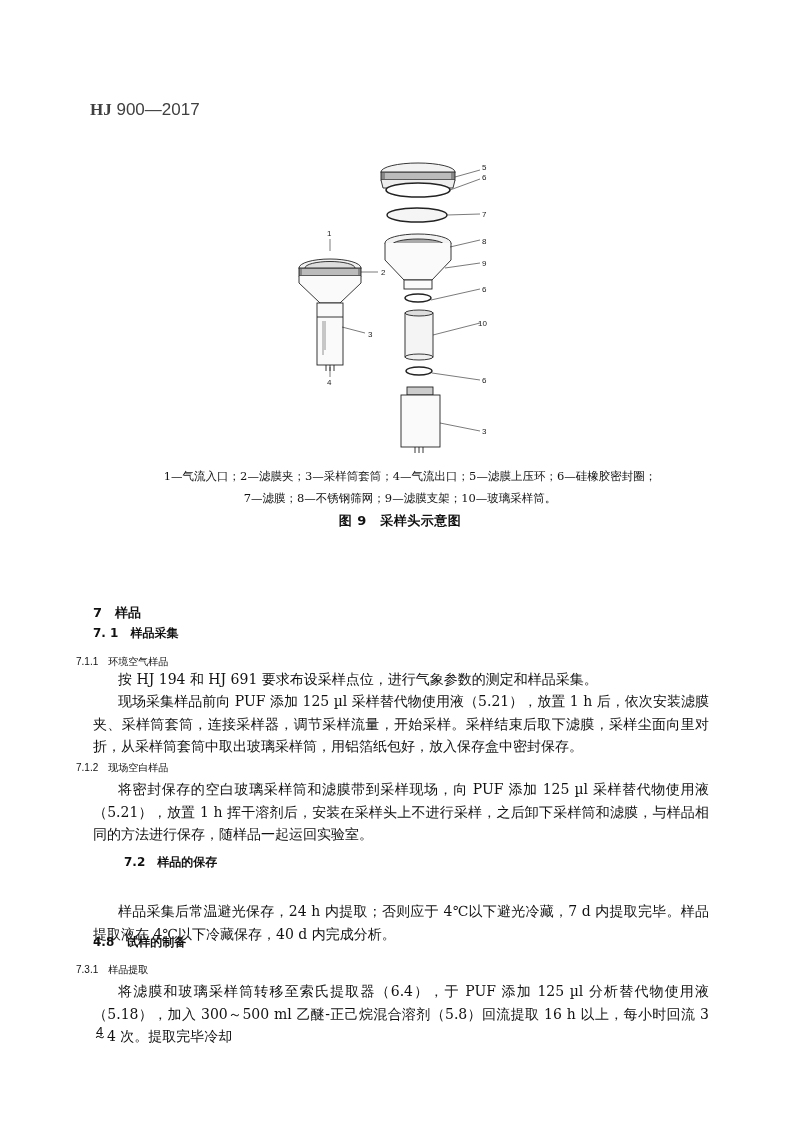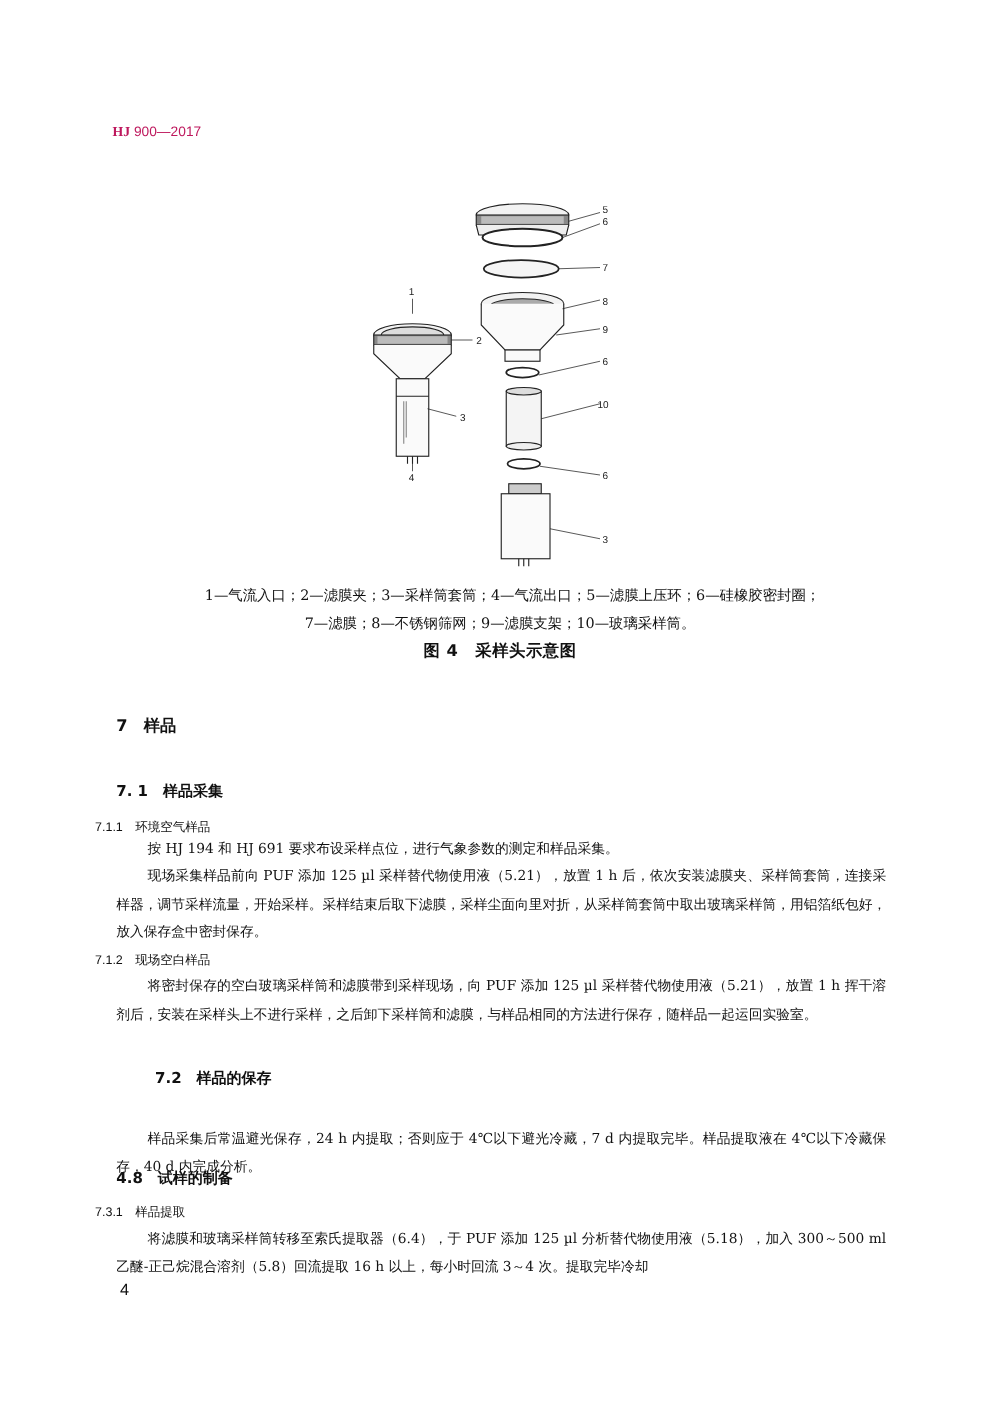--- a/index.html
+++ b/index.html
@@ -1,26 +1,26 @@
 <!DOCTYPE html>
 <html><head>
 <meta charset="utf-8">
 <style>
   html, body { margin:0; padding:0; background:#ffffff; }
   body { width:800px; height:1122px; position:relative; overflow:hidden; color:#111; font-family:"DejaVu Serif","Liberation Serif",serif; }
-  .header { position:absolute; left:90px; top:100px; font-family:"Liberation Sans",sans-serif; font-size:11px; color:#be185d; }
+  .header { position:absolute; left:90px; top:100px; font-family:"Liberation Sans",sans-serif; font-size:17px; color:#404040; }
   .header b { font-family:"Liberation Serif",serif; font-weight:bold; }
   .figure { position:absolute; left:290px; top:155px; width:230px; height:310px; }
   .caption { position:absolute; left:0; width:800px; text-align:center; font-size:11.5px; line-height:22px; }
   .figtitle { position:absolute; left:0; width:800px; text-align:center; top:512px; font-family:"DejaVu Sans","Liberation Sans",sans-serif; font-size:13px; font-weight:bold; letter-spacing:0.5px; }
-  .h1 { position:absolute; left:93px; font-family:"DejaVu Sans","Liberation Sans",sans-serif; font-size:13px; font-weight:bold; }
+  .h1 { position:absolute; left:93px; font-family:"DejaVu Sans","Liberation Sans",sans-serif; font-size:13px; font-weight:bold;margin-top:32px; }
   .h2 { position:absolute; left:93px; font-family:"DejaVu Sans","Liberation Sans",sans-serif; font-size:12px; font-weight:bold; }
   .h3 { position:absolute; left:76px; font-size:10px; }
   .h3 .num { font-family:"Liberation Sans",sans-serif; }
-  .p { position:absolute; left:93px; width:616px; font-size:11px; line-height:22.5px; text-align:justify; text-indent:25px; }
+  .p { position:absolute; left:93px; width:616px; font-size:14px; line-height:22.5px; text-align:justify; text-indent:25px; }
   .pagenum { position:absolute; left:96px; top:1024px; font-family:"Liberation Sans",sans-serif; font-size:13px; }
   .lbl { font-family:"Liberation Sans",sans-serif; font-size:8px; fill:#222; }
 </style>
 </head>
 <body>
 
 <div class="header"><b>HJ</b><span> 900—2017</span></div>
 
 <svg class="figure" viewBox="0 0 230 310" width="230" height="310">
   <g fill="none" stroke="#222" stroke-width="0.9">
@@ -87,21 +87,21 @@
   <text class="lbl" x="192" y="89">8</text>
   <text class="lbl" x="192" y="111">9</text>
   <text class="lbl" x="192" y="137">6</text>
   <text class="lbl" x="188" y="171">10</text>
   <text class="lbl" x="192" y="228">6</text>
   <text class="lbl" x="192" y="279">3</text>
 </svg>
 
 <div class="caption" style="top:465px;padding-left:10px;">1—气流入口；2—滤膜夹；3—采样筒套筒；4—气流出口；5—滤膜上压环；6—硅橡胶密封圈；</div>
 <div class="caption" style="top:487px;">7—滤膜；8—不锈钢筛网；9—滤膜支架；10—玻璃采样筒。</div>
-<div class="figtitle">图 4　采样头示意图</div>
+<div class="figtitle">图 9　采样头示意图</div>
 
 <div class="h1" style="top:572px;">7　样品</div>
 <div class="h2" style="top:625px;">7. 1　样品采集</div>
 
 <div class="h3" style="top:655px;"><span class="num">7.1.1</span><span>　环境空气样品</span></div>
 <div class="p" style="top:668px;">按 HJ 194 和 HJ 691 要求布设采样点位，进行气象参数的测定和样品采集。</div>
 <div class="p" style="top:690px;">现场采集样品前向 PUF 添加 125 µl 采样替代物使用液（5.21），放置 1 h 后，依次安装滤膜夹、采样筒套筒，连接采样器，调节采样流量，开始采样。采样结束后取下滤膜，采样尘面向里对折，从采样筒套筒中取出玻璃采样筒，用铝箔纸包好，放入保存盒中密封保存。</div>
 
 <div class="h3" style="top:761px;"><span class="num">7.1.2</span><span>　现场空白样品</span></div>
 <div class="p" style="top:778px;">将密封保存的空白玻璃采样筒和滤膜带到采样现场，向 PUF 添加 125 µl 采样替代物使用液（5.21），放置 1 h 挥干溶剂后，安装在采样头上不进行采样，之后卸下采样筒和滤膜，与样品相同的方法进行保存，随样品一起运回实验室。</div>

